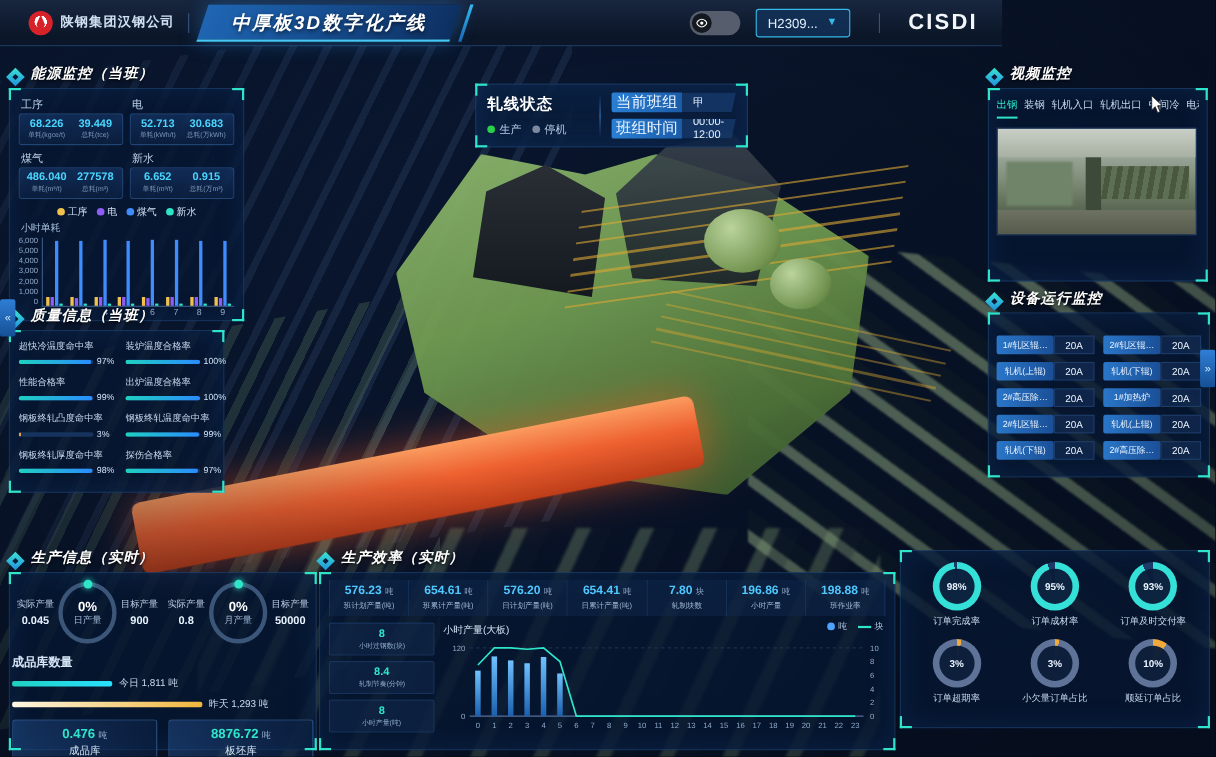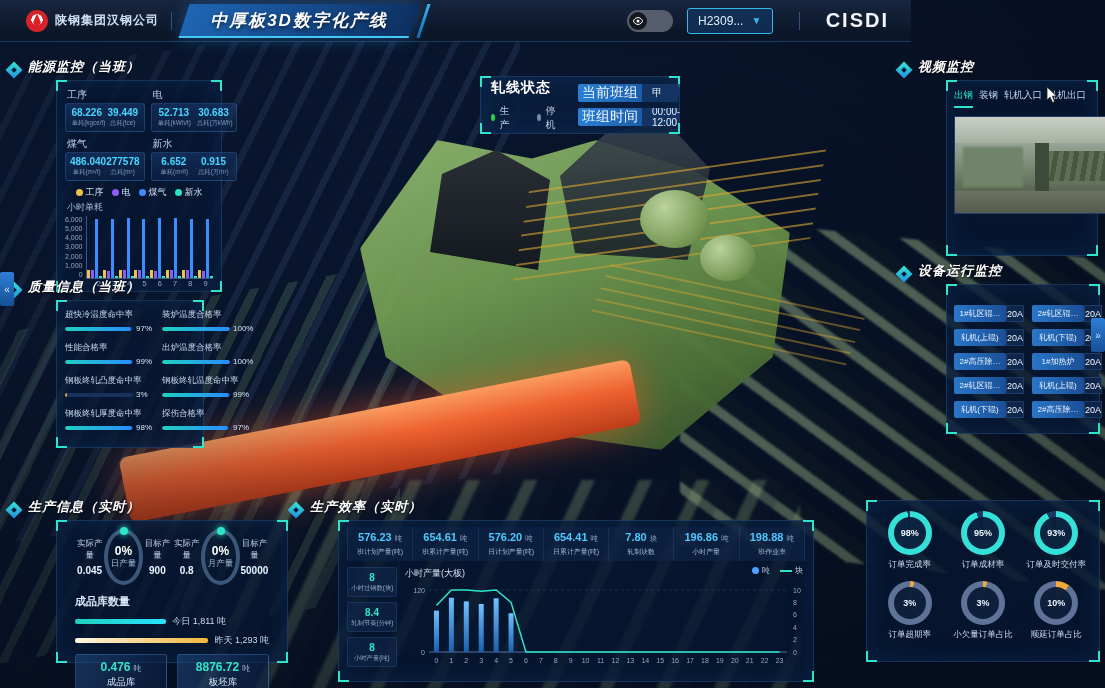--- a/index.html
+++ b/index.html
@@ -36,21 +36,21 @@
   .knob{position:absolute;left:2px;top:2px;width:18px;height:18px;border-radius:50%;background:#14181f;display:flex;align-items:center;justify-content:center;}
   .devSel{min-width:86px;height:26px;border:1px solid #35b9e8;border-radius:3px;background:rgba(18,52,96,.7);color:#dfeefc;font-size:12px;display:flex;align-items:center;justify-content:center;gap:8px;cursor:pointer;}
   .devSel .car{color:#35b9e8;font-size:10px;}
   .cisdi{color:#f2f6fb;font-size:20px;font-weight:bold;letter-spacing:2px;}
   
   .ptitle{display:flex;align-items:flex-end;gap:8px;height:20px;}
   .pdia{width:12px;height:12px;position:relative;}
   .pdia::before{content:"";position:absolute;inset:0;background:linear-gradient(135deg,#3ae6d2,#1f8fe0);transform:rotate(45deg);}
   .pdia::after{content:"";position:absolute;inset:4px;background:#0a1a36;transform:rotate(45deg);}
   .ptxt{color:#fff;font-size:13px;font-weight:bold;font-style:italic;letter-spacing:1px;text-shadow:0 1px 3px #000;white-space:nowrap;}
-  .pbody{position:relative;background:rgba(7,23,50,.78);border:1px solid rgba(64,130,200,.28);box-shadow:inset 0 0 24px rgba(20,70,140,.25);margin-left:48px;}
+  .pbody{position:relative;background:rgba(7,23,50,.78);border:1px solid rgba(64,130,200,.28);box-shadow:inset 0 0 24px rgba(20,70,140,.25);}
   .pbody::before{content:"";position:absolute;top:-1px;left:-1px;width:9px;height:9px;border-top:2px solid #2ee5c9;border-left:2px solid #2ee5c9;}
   .pbody::after{content:"";position:absolute;bottom:-1px;right:-1px;width:9px;height:9px;border-bottom:2px solid #2ee5c9;border-right:2px solid #2ee5c9;}
   .cx::before{content:"";position:absolute;top:-1px;right:-1px;width:9px;height:9px;border-top:2px solid #2ee5c9;border-right:2px solid #2ee5c9;}
   .cx::after{content:"";position:absolute;bottom:-1px;left:-1px;width:9px;height:9px;border-bottom:2px solid #2ee5c9;border-left:2px solid #2ee5c9;}
   .panel{position:absolute;z-index:4;}
   
   #energy{left:8px;top:56px;width:214px;}
   #energy .pbody{margin-top:4px;padding:6px 8px;height:212px;}
   .egrid{display:grid;grid-template-columns:1fr 1fr;gap:4px 6px;}
   .egName{color:#bcd2ea;font-size:10px;margin:1px 0 1px 2px;}
@@ -78,21 +78,21 @@
   .qbarRow{display:flex;align-items:center;gap:3px;margin-top:3px;}
   .qtrack{width:68px;height:4px;background:#16335e;border-radius:2px;overflow:hidden;}
   .qfill{height:100%;border-radius:2px;}
   .qv{color:#cfe4f8;font-size:8px;}
   .edgeTab{position:absolute;z-index:6;width:14px;height:34px;background:linear-gradient(180deg,#2f7ed6,#155095);color:#cfeaff;font-size:10px;display:flex;align-items:center;justify-content:center;border-radius:2px;cursor:pointer;}
   
   #lineStatus{left:432px;top:76px;width:248px;}
   #lineStatus .pbody{padding:8px 10px;height:58px;display:flex;align-items:center;background:rgba(9,30,62,.85);}
   .lsL{width:92px;}
   .lsTitle{color:#fff;font-size:14px;font-weight:bold;letter-spacing:1px;}
-  .lsLeg{display:flex;gap:25px;margin-top:7px;}
+  .lsLeg{display:flex;gap:10px;margin-top:7px;}
   .lsLeg span{display:flex;align-items:center;gap:4px;color:#b9cde6;font-size:10px;}
   .vdiv{width:1px;height:40px;background:linear-gradient(180deg,transparent,#3hereafter);background:linear-gradient(180deg,transparent,#3a78c0,transparent);margin:0 10px;}
   .lsR{flex:1;display:flex;flex-direction:column;gap:6px;}
   .pillRow{display:flex;height:18px;}
   .pillL{width:64px;background:linear-gradient(90deg,#2a7fd4,#1b5ca8);color:#eaf4ff;font-size:14px;display:flex;align-items:center;justify-content:center;border-radius:2px 0 0 2px;}
   .pillV{flex:1;background:rgba(22,58,108,.8);color:#e5f1fd;font-size:10px;display:flex;align-items:center;padding-left:10px;clip-path:polygon(0 0,100% 0,92% 100%,0 100%);}
   
   #video{left:898px;top:56px;width:200px;}
   #video .pbody{margin-top:4px;padding:6px 7px;height:176px;}
   .vtabs{display:flex;gap:6px;overflow:hidden;margin-top:2px;}
@@ -106,21 +106,21 @@
   .cam .c5{position:absolute;left:0;bottom:0;width:100%;height:22px;background:linear-gradient(180deg,#6d7262,#555a4c);}
   
   #devices{left:898px;top:260px;width:202px;}
   #devices .pbody{margin-top:4px;padding:20px 7px;height:150px;}
   .dgrid{display:grid;grid-template-columns:1fr 1fr;gap:7px 8px;}
   .drow{display:flex;height:17px;}
   .dlab{width:52px;background:linear-gradient(90deg,#2a76c8,#1a4f97);color:#eaf4ff;font-size:8px;display:flex;align-items:center;justify-content:center;border-radius:2px;white-space:nowrap;overflow:hidden;}
   .dval{flex:1;background:rgba(16,40,78,.85);border:1px solid rgba(70,130,200,.25);color:#eef6ff;font-size:9px;display:flex;align-items:center;justify-content:center;}
   
   #prod{left:8px;top:496px;width:280px;}
-  #prod .pbody{margin-top:4px;padding:8px 18px;height:143px;}
+  #prod .pbody{margin-top:4px;padding:8px 2px;height:162px;}
   .ringRow{display:flex;align-items:center;justify-content:space-between;}
   .rstat{text-align:center;width:46px;}
   .rstat .rl{color:#b9cde6;font-size:8.5px;}
   .rstat .rv{color:#e8f3ff;font-size:10px;font-weight:bold;margin-top:3px;}
   .ring{width:56px;height:56px;border-radius:50%;border:4px solid #3c5679;position:relative;display:flex;flex-direction:column;align-items:center;justify-content:center;}
   .ring::before{content:"";position:absolute;top:-6px;left:50%;margin-left:-4px;width:8px;height:8px;border-radius:50%;background:#2ee5c9;box-shadow:0 0 6px #2ee5c9;}
   .ring .pv{color:#fff;font-size:12px;font-weight:bold;}
   .ring .pl{color:#9fb8d6;font-size:8.5px;}
   .stockT{color:#d7e6f6;font-size:11px;font-weight:bold;margin:9px 0 6px;}
   .sbarRow{display:flex;align-items:center;gap:6px;margin-bottom:6px;}

